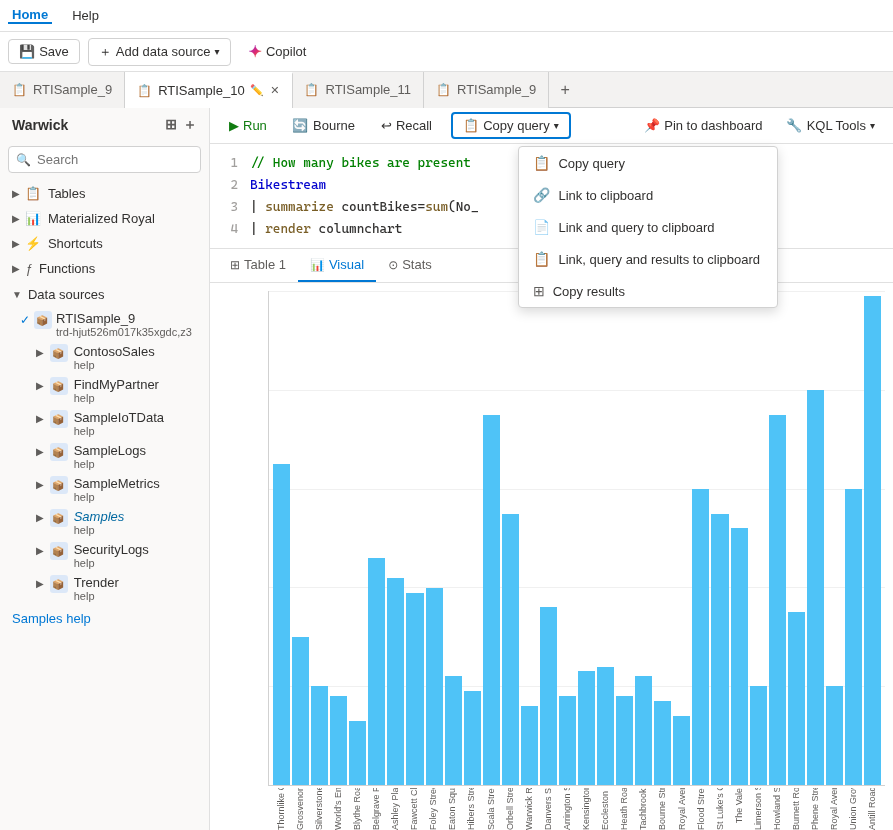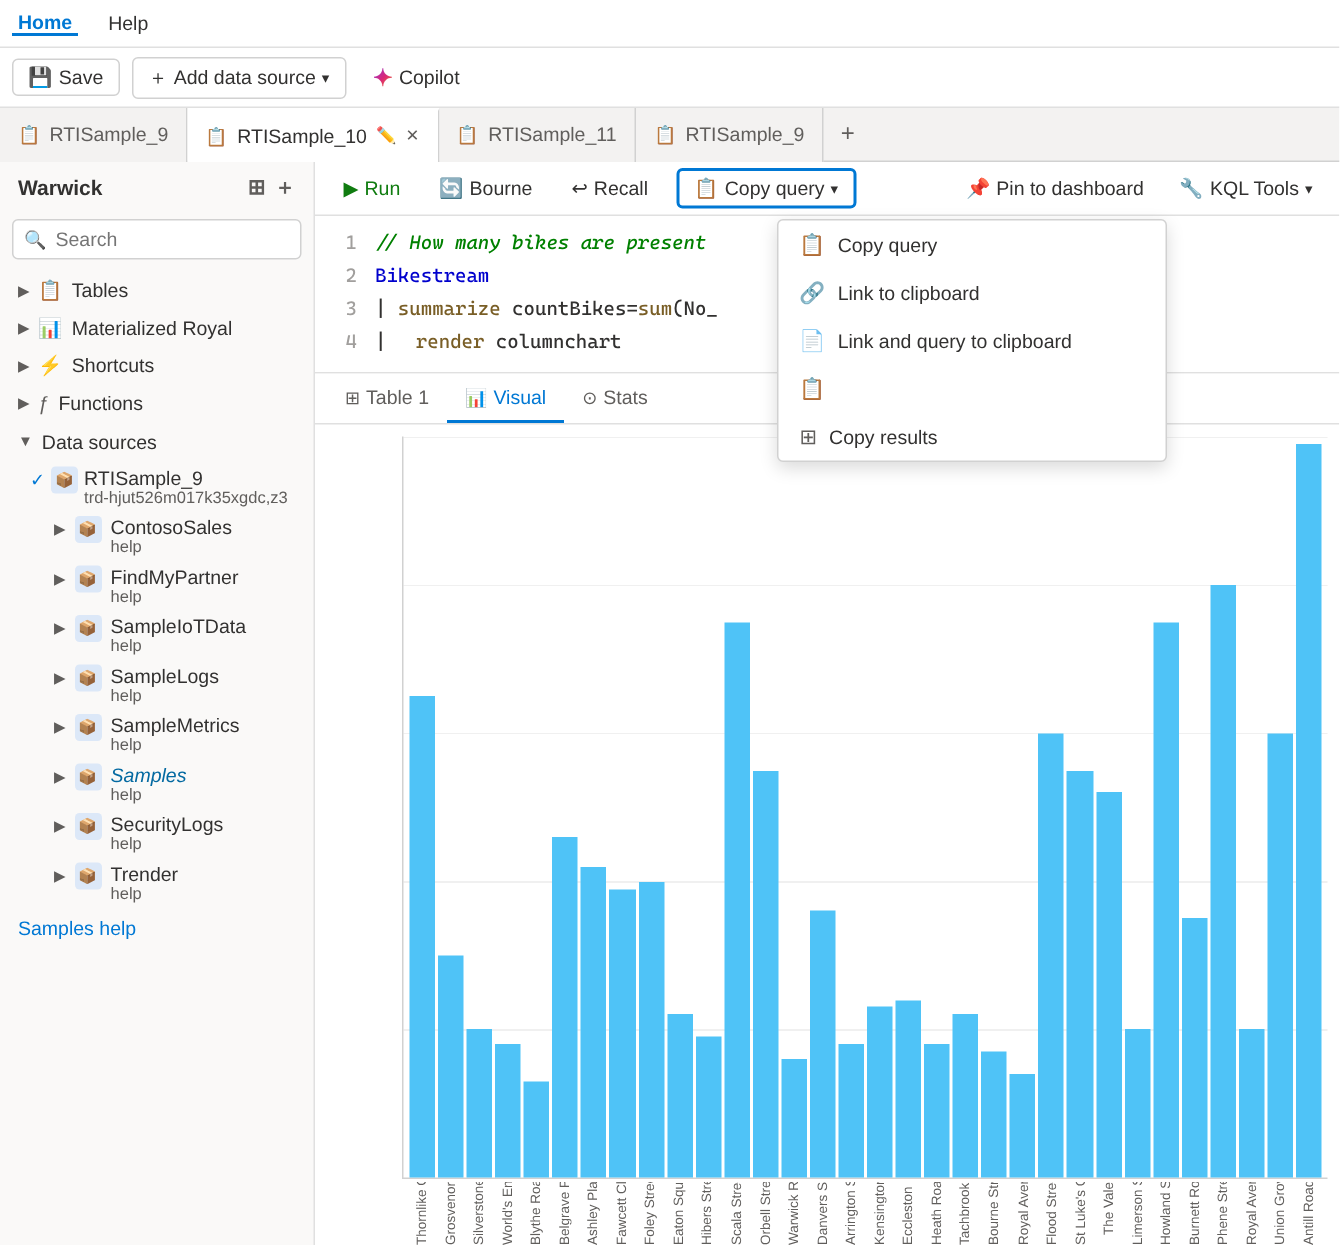--- a/index.html
+++ b/index.html
@@ -204,20 +204,21 @@
         <div style="display:flex; align-items:center; gap:8px; padding:8px 14px; cursor:pointer; font-size:13px; color:#323130;">
           <span style="font-size:14px; color:#605e5c;">🔗</span>
           <span>Link to clipboard</span>
         </div>
         <div style="display:flex; align-items:center; gap:8px; padding:8px 14px; cursor:pointer; font-size:13px; color:#323130;">
           <span style="font-size:14px; color:#605e5c;">📄</span>
           <span>Link and query to clipboard</span>
         </div>
         <div style="display:flex; align-items:center; gap:8px; padding:8px 14px; cursor:pointer; font-size:13px; color:#323130;">
           <span style="font-size:14px; color:#605e5c;">📋</span>
+          <span>Link, query and results to clipboard</span>
         </div>
         <div style="display:flex; align-items:center; gap:8px; padding:8px 14px; cursor:pointer; font-size:13px; color:#323130;">
           <span style="font-size:14px; color:#605e5c;">⊞</span>
           <span>Copy results</span>
         </div>
       </div>
 
       <div style="flex:1;"></div>
       <button style="display:flex; align-items:center; gap:4px; padding:4px 10px; border:none; border-radius:4px; cursor:pointer; font-size:13px; color:#323130; background:#fff;">
         <span>📌</span>
@@ -226,33 +227,33 @@
       <button style="display:flex; align-items:center; gap:4px; padding:4px 10px; border:none; border-radius:4px; cursor:pointer; font-size:13px; color:#323130; background:#fff;">
         <span>🔧</span>
         <span>KQL Tools</span>
         <span style="font-size:10px;">▾</span>
       </button>
     </div>
 
     <div style="background:#fff; padding:8px 12px; font-family:'Cascadia Code','Courier New',monospace; font-size:13px; border-bottom:1px solid #e0e0e0; flex-shrink:0; line-height:1.7;">
       <div style="display:flex; gap:12px;">
         <span style="color:#a19f9d; min-width:16px; text-align:right; user-select:none;">1</span>
-        <span style="color:#008000;font-style:italic;">// How many bikes are present</span>
+        <span style="color:#008000;">// How many bikes are present</span>
       </div>
       <div style="display:flex; gap:12px;">
         <span style="color:#a19f9d; min-width:16px; text-align:right; user-select:none;">2</span>
         <span style="color:#0000cd;">Bikestream</span>
       </div>
       <div style="display:flex; gap:12px;">
         <span style="color:#a19f9d; min-width:16px; text-align:right; user-select:none;">3</span>
         <span><span style="color:#323130;">| </span><span style="color:#795e26;">summarize</span><span style="color:#323130;"> countBikes=</span><span style="color:#795e26;">sum</span><span style="color:#323130;">(No_</span></span>
       </div>
       <div style="display:flex; gap:12px;">
         <span style="color:#a19f9d; min-width:16px; text-align:right; user-select:none;">4</span>
-        <span><span style="color:#323130;">| </span><span style="color:#795e26;margin-left:12px;">render</span><span style="color:#323130;"> columnchart</span></span>
+        <span><span style="color:#323130;">| </span><span style="color:#795e26;">render</span><span style="color:#323130;"> columnchart</span></span>
       </div>
     </div>
 
     <div style="flex:1; display:flex; flex-direction:column; overflow:hidden;">
 
       <div style="display:flex; align-items:center; border-bottom:1px solid #e0e0e0; padding:0 8px; background:#fff;">
         <div style="display:flex; align-items:center; gap:4px; padding:8px 12px; cursor:pointer; font-size:13px; color:#605e5c; border-bottom:2px solid transparent;">
           <span style="font-size:12px;">⊞</span>
           <span>Table 1</span>
         </div>

